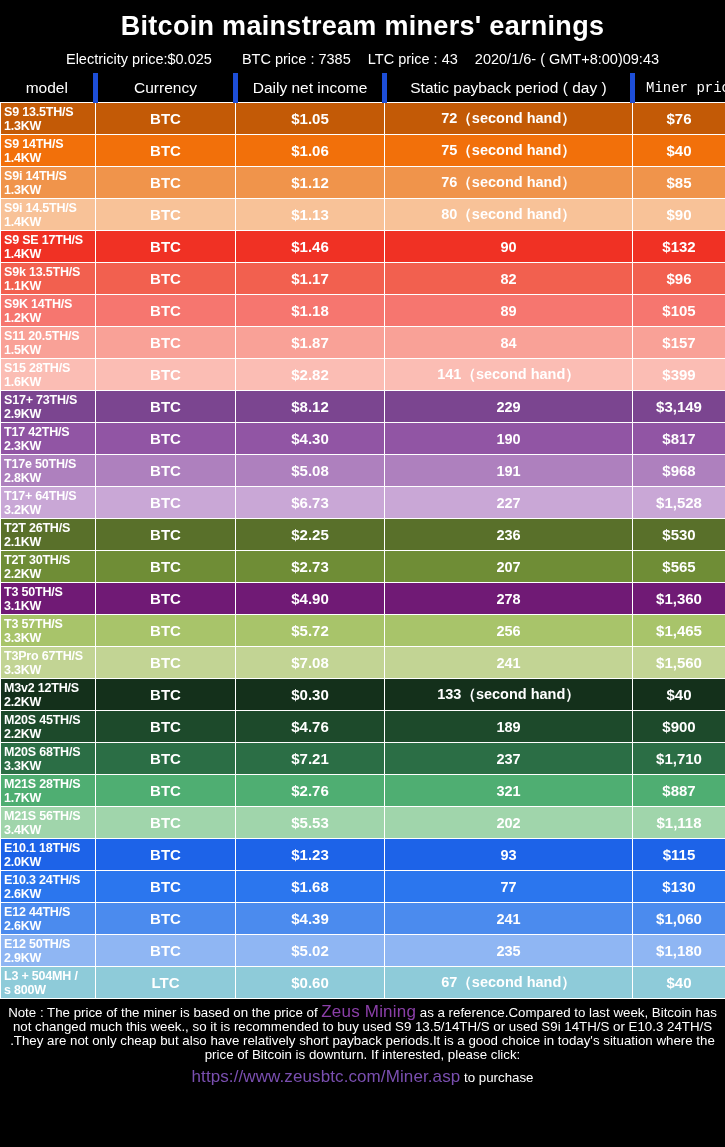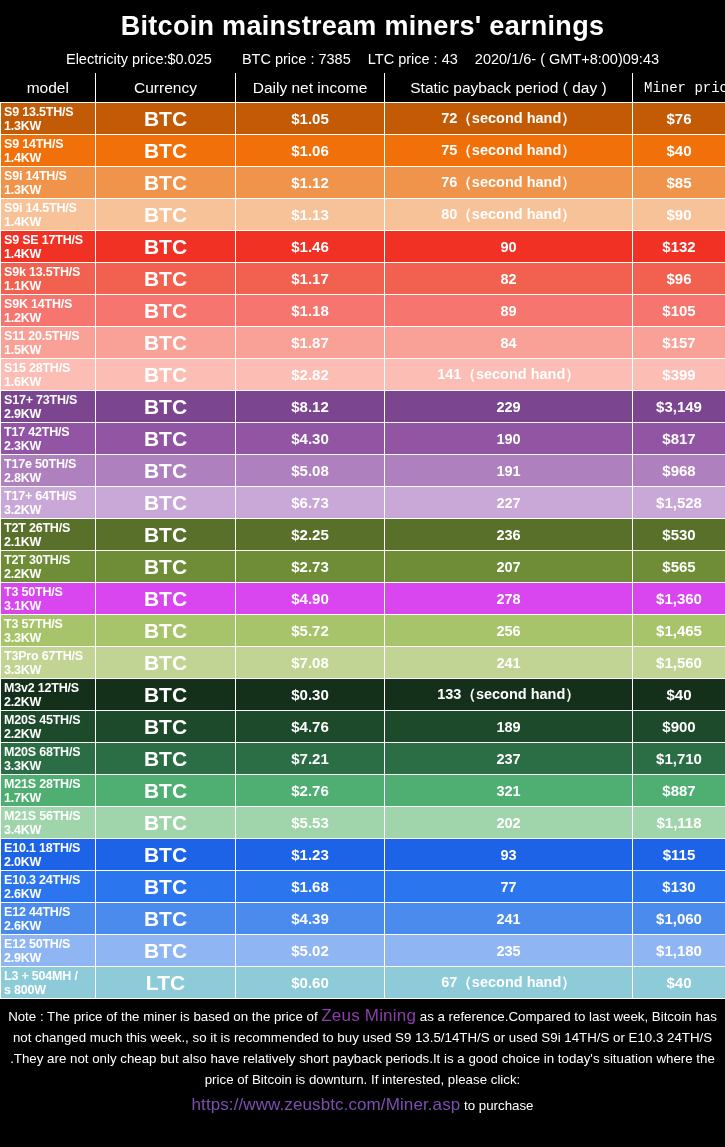--- a/index.html
+++ b/index.html
@@ -60,21 +60,21 @@
   table.miner-table col.c-payback  { width: 248px; }
   table.miner-table col.c-price    { width: 93px; }
 
   thead th {
     background: #000000;
     color: #ffffff;
     font-weight: normal;
     font-size: 15.5px;
     height: 29px;
     padding: 0;
-    border-left: 1px solid #1d4ed8;
+    border-left: 5px solid #1d4ed8;
     border-right: 1px solid #ffffff;
     text-align: center;
     vertical-align: middle;
     white-space: nowrap;
     overflow: hidden;
   }
   thead th.first { border-left: none; }
   thead th.price-head {
     font-family: "Liberation Mono", monospace;
     font-size: 14px;
@@ -99,35 +99,35 @@
     text-align: left;
     font-size: 12.5px;
     font-weight: bold;
     line-height: 14px;
     padding-left: 3px;
     white-space: normal;
     letter-spacing: -0.2px;
   }
   tbody td.model-cell .m-line1 { display:block; }
   tbody td.model-cell .m-line2 { display:block; }
-  tbody td.currency-cell { font-size: 21px; }
+  tbody td.currency-cell { font-size: 15px; }
   tbody td.income-cell   { font-size: 15px; }
   tbody td.payback-cell  { font-size: 14.5px; }
   tbody td.price-cell    { font-size: 15px; }
 
   
   .footer {
     background: #000000;
     padding: 6px 6px 0 6px;
     text-align: center;
     flex: 1 1 auto;
   }
   .note-text {
     font-size: 13.3px;
-    line-height: 21px;
+    line-height: 14px;
     color: #ffffff;
   }
   .brand {
     color: #8b3fa8;
     font-size: 17px;
     font-weight: normal;
     letter-spacing: 0.2px;
   }
   .link-line {
     margin-top: 4px;
@@ -323,21 +323,21 @@
         <tr style="background: rgb(111, 141, 54);">
           <td class="model-cell">
             <span class="m-line1">T2T  30TH/S</span>
             <span class="m-line2">2.2KW</span>
           </td>
           <td class="currency-cell">BTC</td>
           <td class="income-cell">$2.73</td>
           <td class="payback-cell">207</td>
           <td class="price-cell">$565</td>
         </tr>
-        <tr style="background: #d946ef; margin-top: 40px;">
+        <tr style="background: #701a75; margin-top: 40px;">
           <td class="model-cell">
             <span class="m-line1">T3   50TH/S</span>
             <span class="m-line2">3.1KW</span>
           </td>
           <td class="currency-cell">BTC</td>
           <td class="income-cell">$4.90</td>
           <td class="payback-cell">278</td>
           <td class="price-cell">$1,360</td>
         </tr>
         <tr style="background: rgb(168, 196, 106);">

